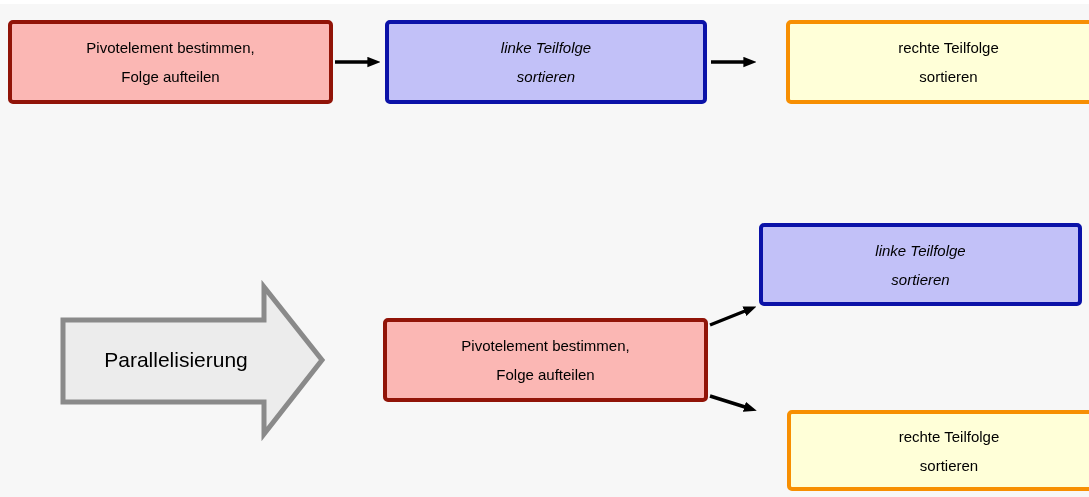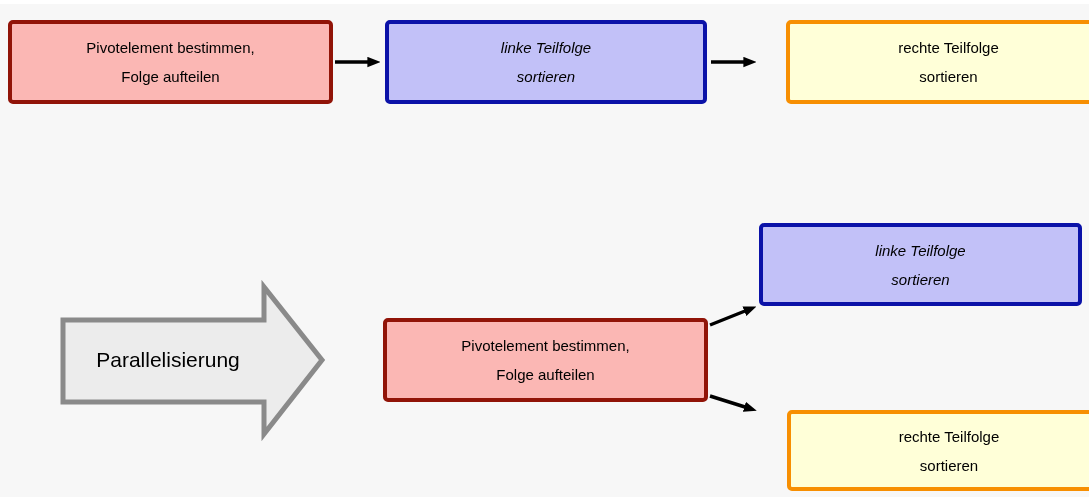--- a/index.html
+++ b/index.html
@@ -80,20 +80,21 @@
   }
   .transform-arrow-label {
     position: absolute;
     left: 62px;
     top: 347px;
     width: 212px;
     text-align: center;
     font-size: 21px;
     line-height: 26px;
     color: #000000;
+    padding-left: 8px;
   }
 </style>
 </head>
 <body>
 
 <div class="canvas">
   <div class="top-strip"></div>
 
   <div class="node node-pivot" id="seq-pivot">Pivotelement bestimmen,
 Folge aufteilen</div>

